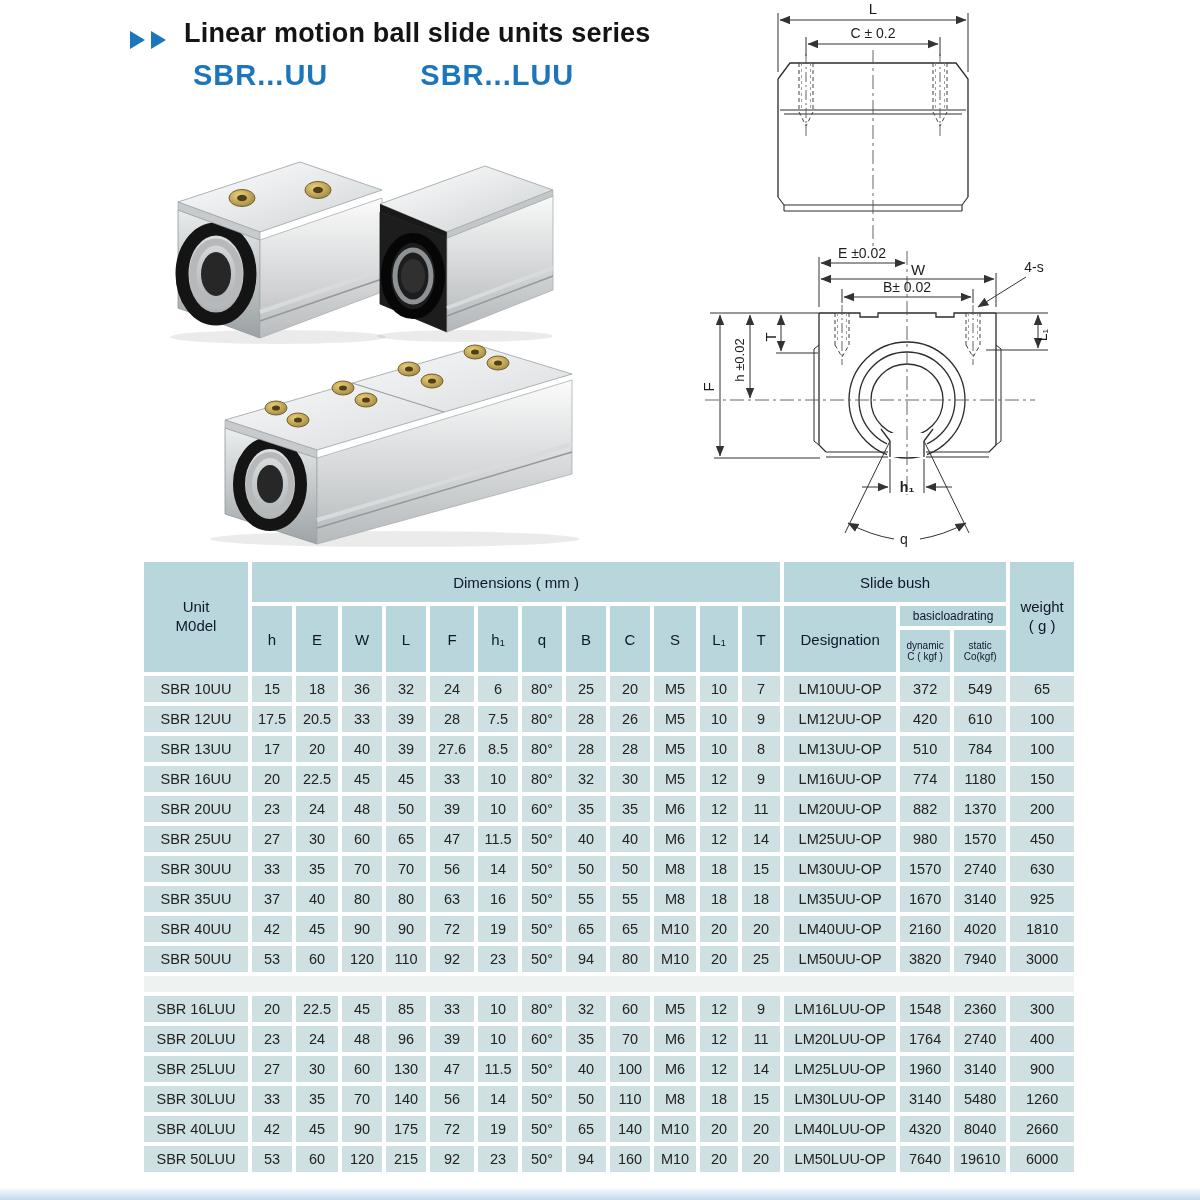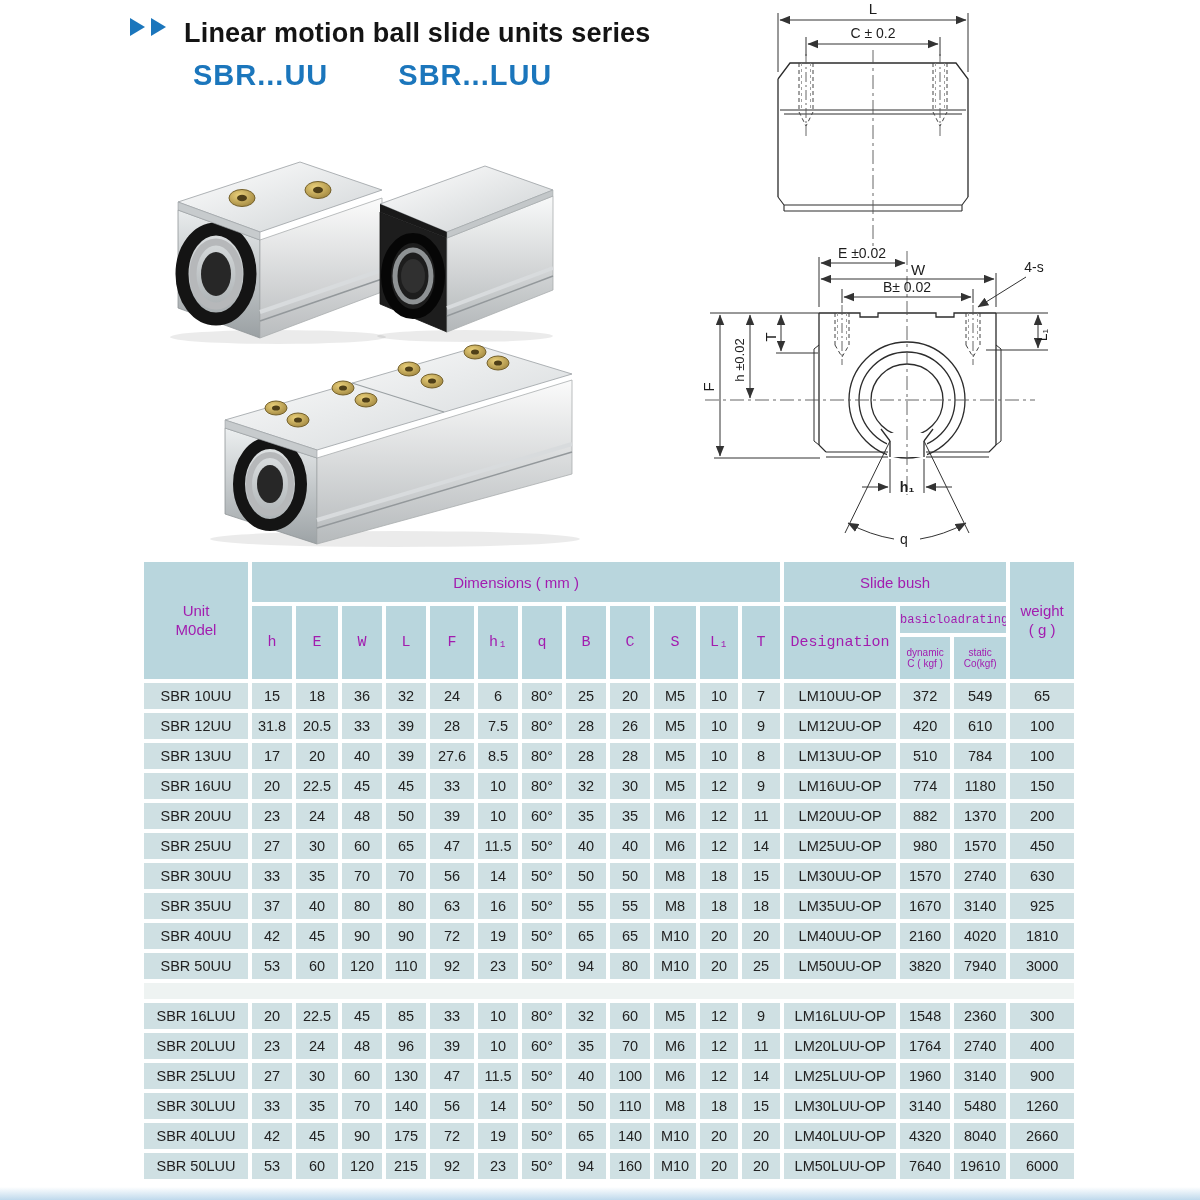--- a/index.html
+++ b/index.html
@@ -1,36 +1,36 @@
 <!DOCTYPE html>
 <html><head>
 <meta charset="utf-8">
 <style>
   html,body{margin:0;padding:0;}
   body{width:1200px;height:1200px;background:#fff;font-family:"Liberation Sans",sans-serif;position:relative;overflow:hidden;}
   .page{position:absolute;inset:0;background:#ffffff;}
 
   
   .hdr{position:absolute;left:130px;top:18px;}
-  .hdr-row{display:flex;align-items:flex-start;}
+  .hdr-row{display:flex;align-items:flex-end;}
   .tri{width:0;height:0;border-top:9px solid transparent;border-bottom:9px solid transparent;border-left:15px solid #1b76bc;margin-right:6px;}
   .title{font-size:27px;font-weight:bold;color:#141414;letter-spacing:.2px;margin-left:12px;}
-  .subtitle{display:flex;gap:70px;margin:10px 0 0 63px;font-size:29px;font-weight:bold;color:#1b76bc;letter-spacing:1px;}
+  .subtitle{display:flex;gap:92px;margin:10px 0 0 63px;font-size:29px;font-weight:bold;color:#1b76bc;letter-spacing:1px;}
 
   
   .abs{position:absolute;}
 
   
   .tblwrap{position:absolute;left:140px;top:558px;}
   table{border-collapse:separate;border-spacing:4px;table-layout:fixed;width:938px;}
   th,td{background:#cfe0e3;text-align:center;vertical-align:middle;font-size:14.5px;color:#222;font-weight:normal;padding:0;overflow:hidden;}
-  thead th{background:#b9d6dd;color:#a21caf;}
+  thead th{background:#b9d6dd;color:#0f172a;}
   .pre{white-space:pre-line;line-height:1.25;margin-top:37px;}
   .r1 th{height:40px;font-size:15px;}
-  .r2 th{height:27px;font-size:15px;font-family:Liberation Mono, monospace;}
+  .r2 th{height:20px;font-size:15px;}
   .r3 th{height:42px;font-size:10px;line-height:1.15;}
   .loadhdr{font-size:12px!important;height:20px;}
   tbody td{height:26px;}
   td.gap{background:#eef3f2;height:16px;}
   svg text{font-family:"Liberation Sans",sans-serif;fill:#1d1d1d;}
 
   .strip{position:absolute;left:0;right:0;bottom:0;height:13px;background:linear-gradient(to bottom,rgba(191,217,236,0),#bfd9ec);}
 </style>
 </head>
 <body>
@@ -361,21 +361,21 @@
             <td>M5</td>
             <td>10</td>
             <td>7</td>
             <td>LM10UU-OP</td>
             <td>372</td>
             <td>549</td>
             <td>65</td>
           </tr>
           <tr>
             <td>SBR 12UU</td>
-            <td>31.8</td>
+            <td>17.5</td>
             <td>20.5</td>
             <td>33</td>
             <td>39</td>
             <td>28</td>
             <td>7.5</td>
             <td>80°</td>
             <td>28</td>
             <td>26</td>
             <td>M5</td>
             <td>10</td>

